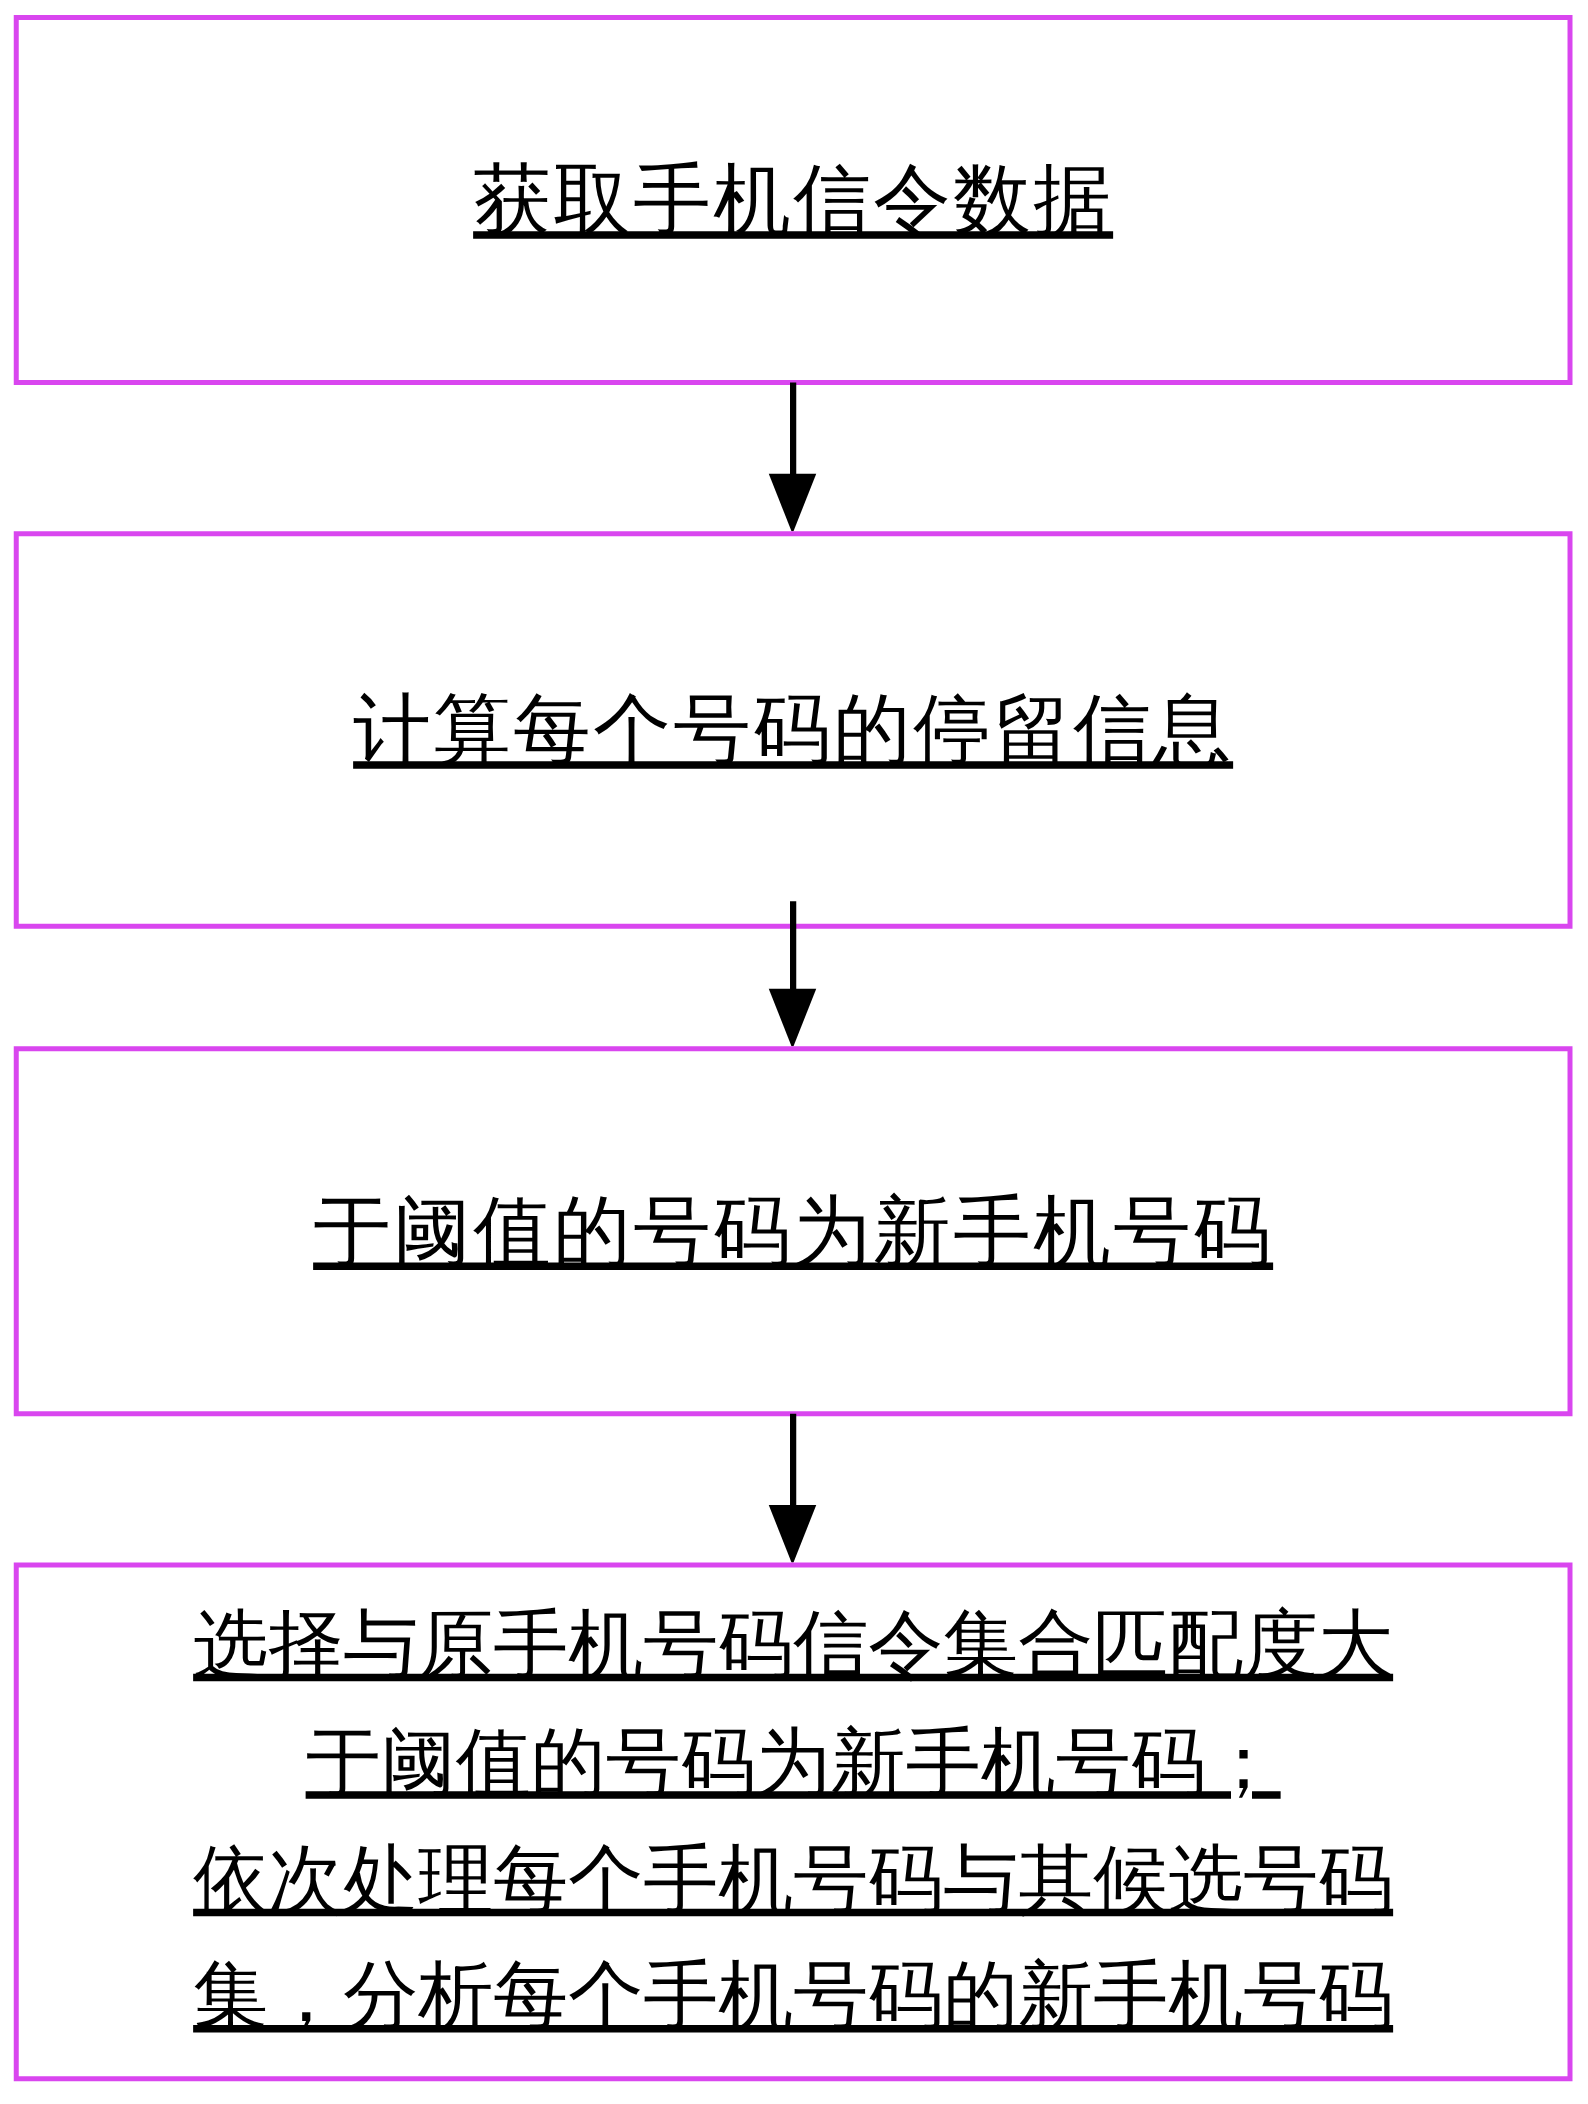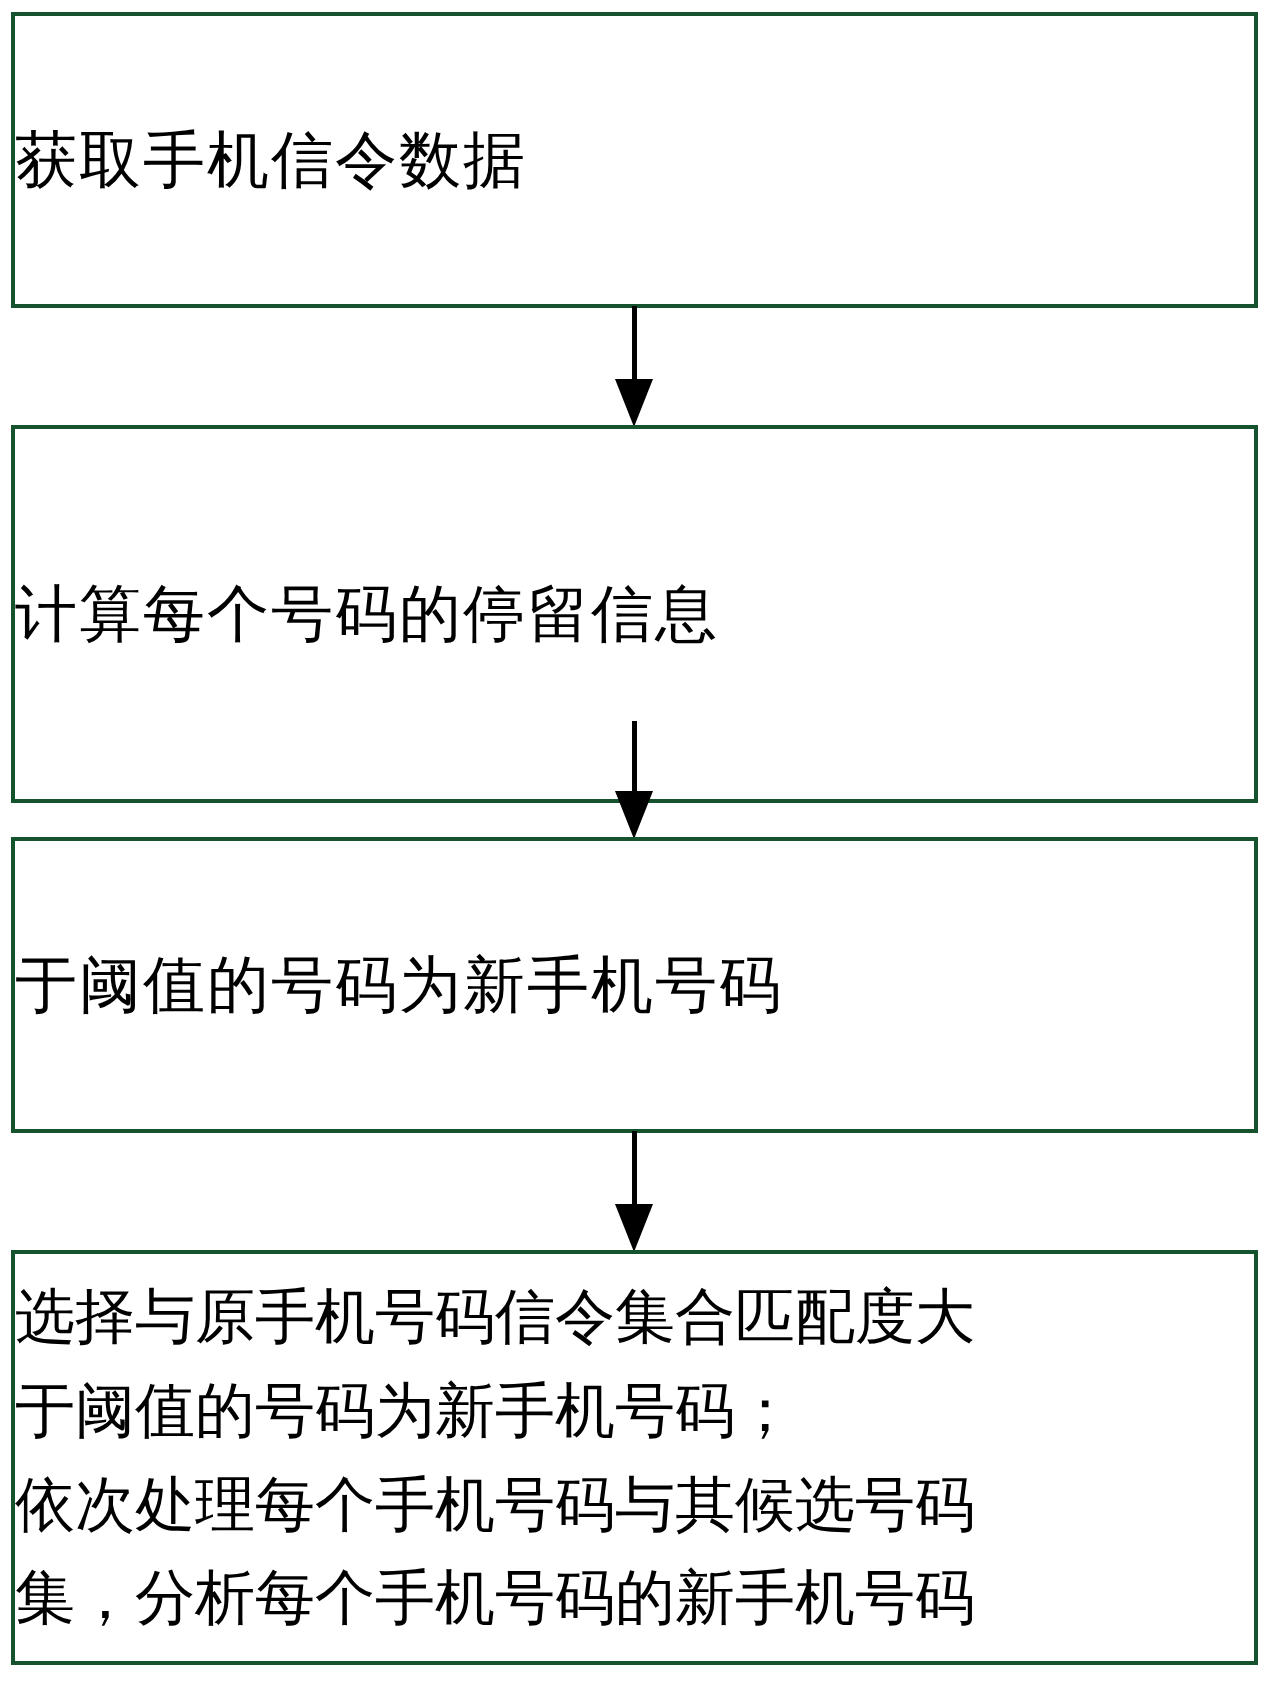--- a/index.html
+++ b/index.html
@@ -21,42 +21,43 @@
     top: 0;
     width: 1270px;
     height: 1683px;
   }
 
   .node {
     position: absolute;
     left: 11px;
     width: 1247px;
     box-sizing: border-box;
-    border: 4px solid #14532d;
+    border: 4px solid #d946ef;
     background: #ffffff;
     display: flex;
     align-items: center;
     justify-content: center;
-    text-align: left;
+    text-align: center;
+    text-decoration: underline;
   }
 
   .node-text {
     display: block;
     width: 100%;
     color: #000000;
     font-family: "DejaVu Serif", "Liberation Serif", serif;
     font-size: 62px;
     line-height: 1.06;
     letter-spacing: 2px;
     white-space: pre-line;
     font-weight: 500;
   }
 
   #node-1 { top: 12px;   height: 296px; }
-  #node-2 { top: 425px;  height: 378px; }
+  #node-2 { top: 425px;  height: 318px; }
   #node-3 { top: 837px;  height: 296px; }
   #node-4 { top: 1250px; height: 415px; }
 
   #node-4 .node-text {
     font-size: 60px;
     line-height: 1.56;
     letter-spacing: 0px;
   }
 
   .connector {

